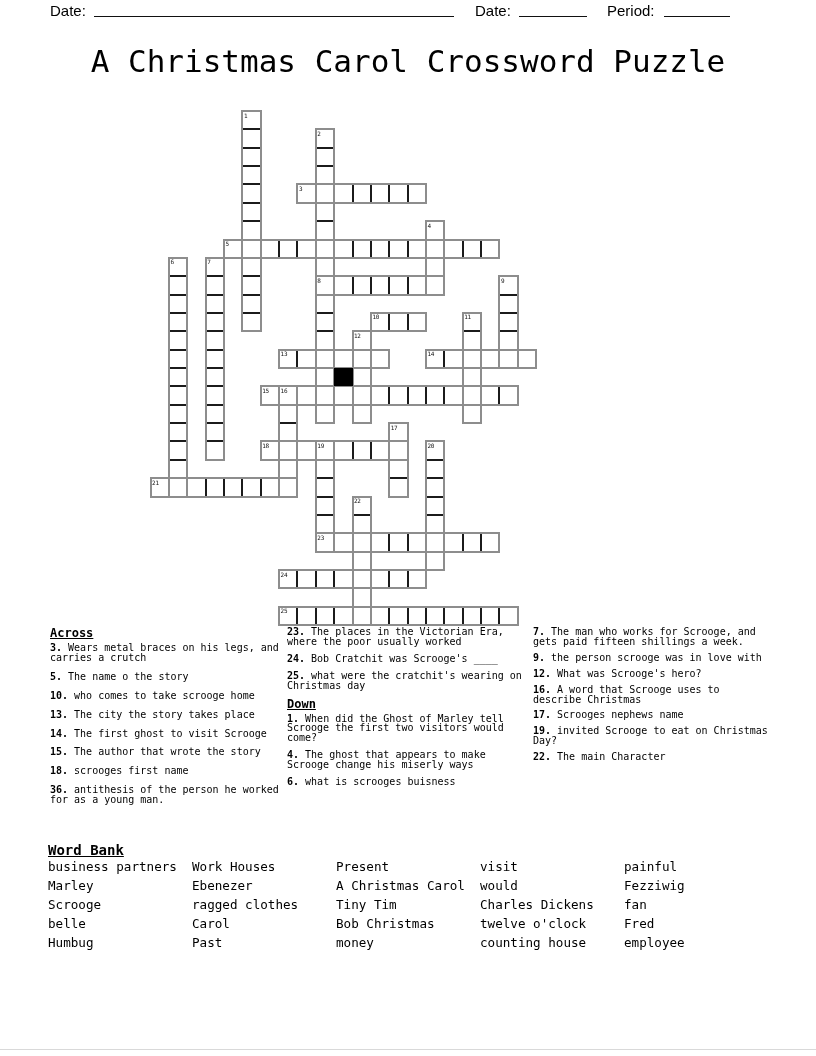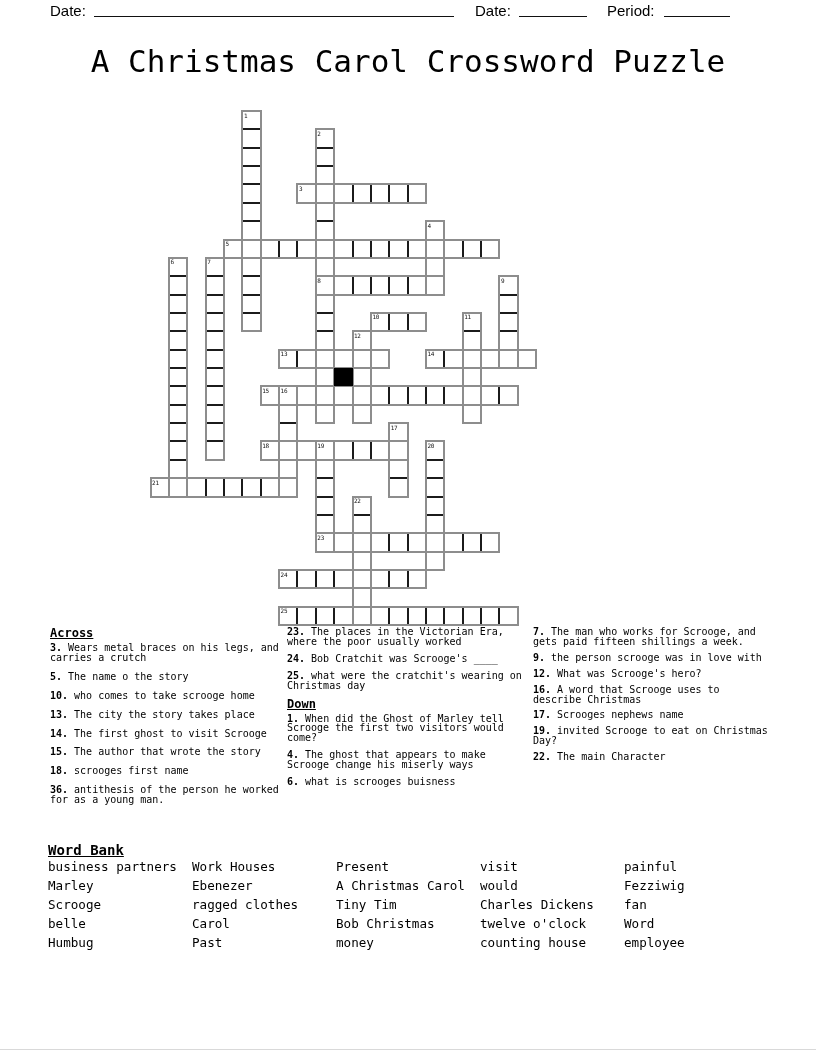--- a/index.html
+++ b/index.html
@@ -350,18 +350,18 @@
       <div>visit</div>
       <div>would</div>
       <div>Charles Dickens</div>
       <div>twelve o'clock</div>
       <div>counting house</div>
     </div>
     <div class="wb-col" style="left: 624px;">
       <div>painful</div>
       <div>Fezziwig</div>
       <div>fan</div>
-      <div>Word</div>
+      <div>Fred</div>
       <div>employee</div>
     </div>
   </div>
 
 <div class="page-edge"></div>
 
 </body></html>

